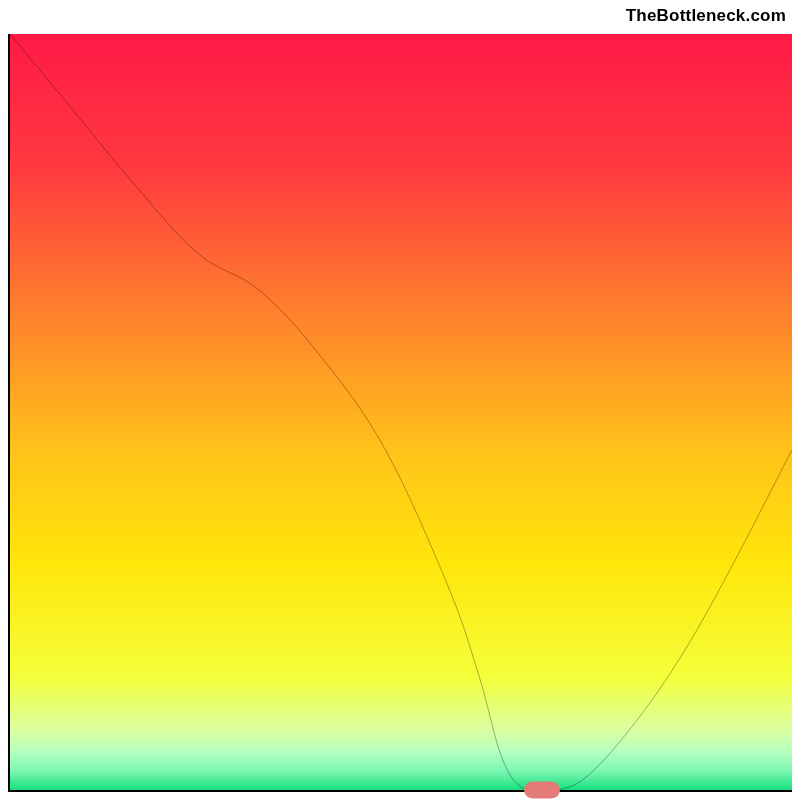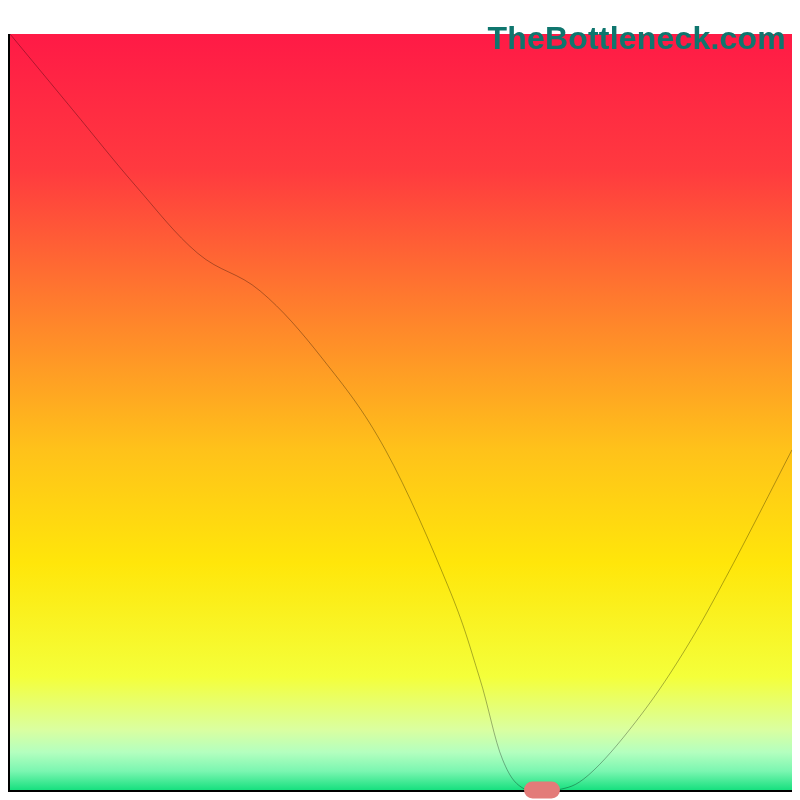--- a/index.html
+++ b/index.html
@@ -11,25 +11,25 @@
     font-family: Arial, Helvetica, sans-serif;
     overflow: hidden;
   }
   .stage {
     position: relative;
     width: 800px;
     height: 800px;
   }
   .watermark {
     position: absolute;
-    top: 20px;
+    top: 6px;
     right: 14px;
-    font-size: 32px;
+    font-size: 17px;
     font-weight: 600;
-    color: #0f766e;
+    color: #000000;
     letter-spacing: 0.2px;
     z-index: 50;
   }
   .plot-wrap {
     position: absolute;
     left: 8px;
     top: 34px;
     width: 784px;
     height: 758px;
     border-left: 2px solid #000;

